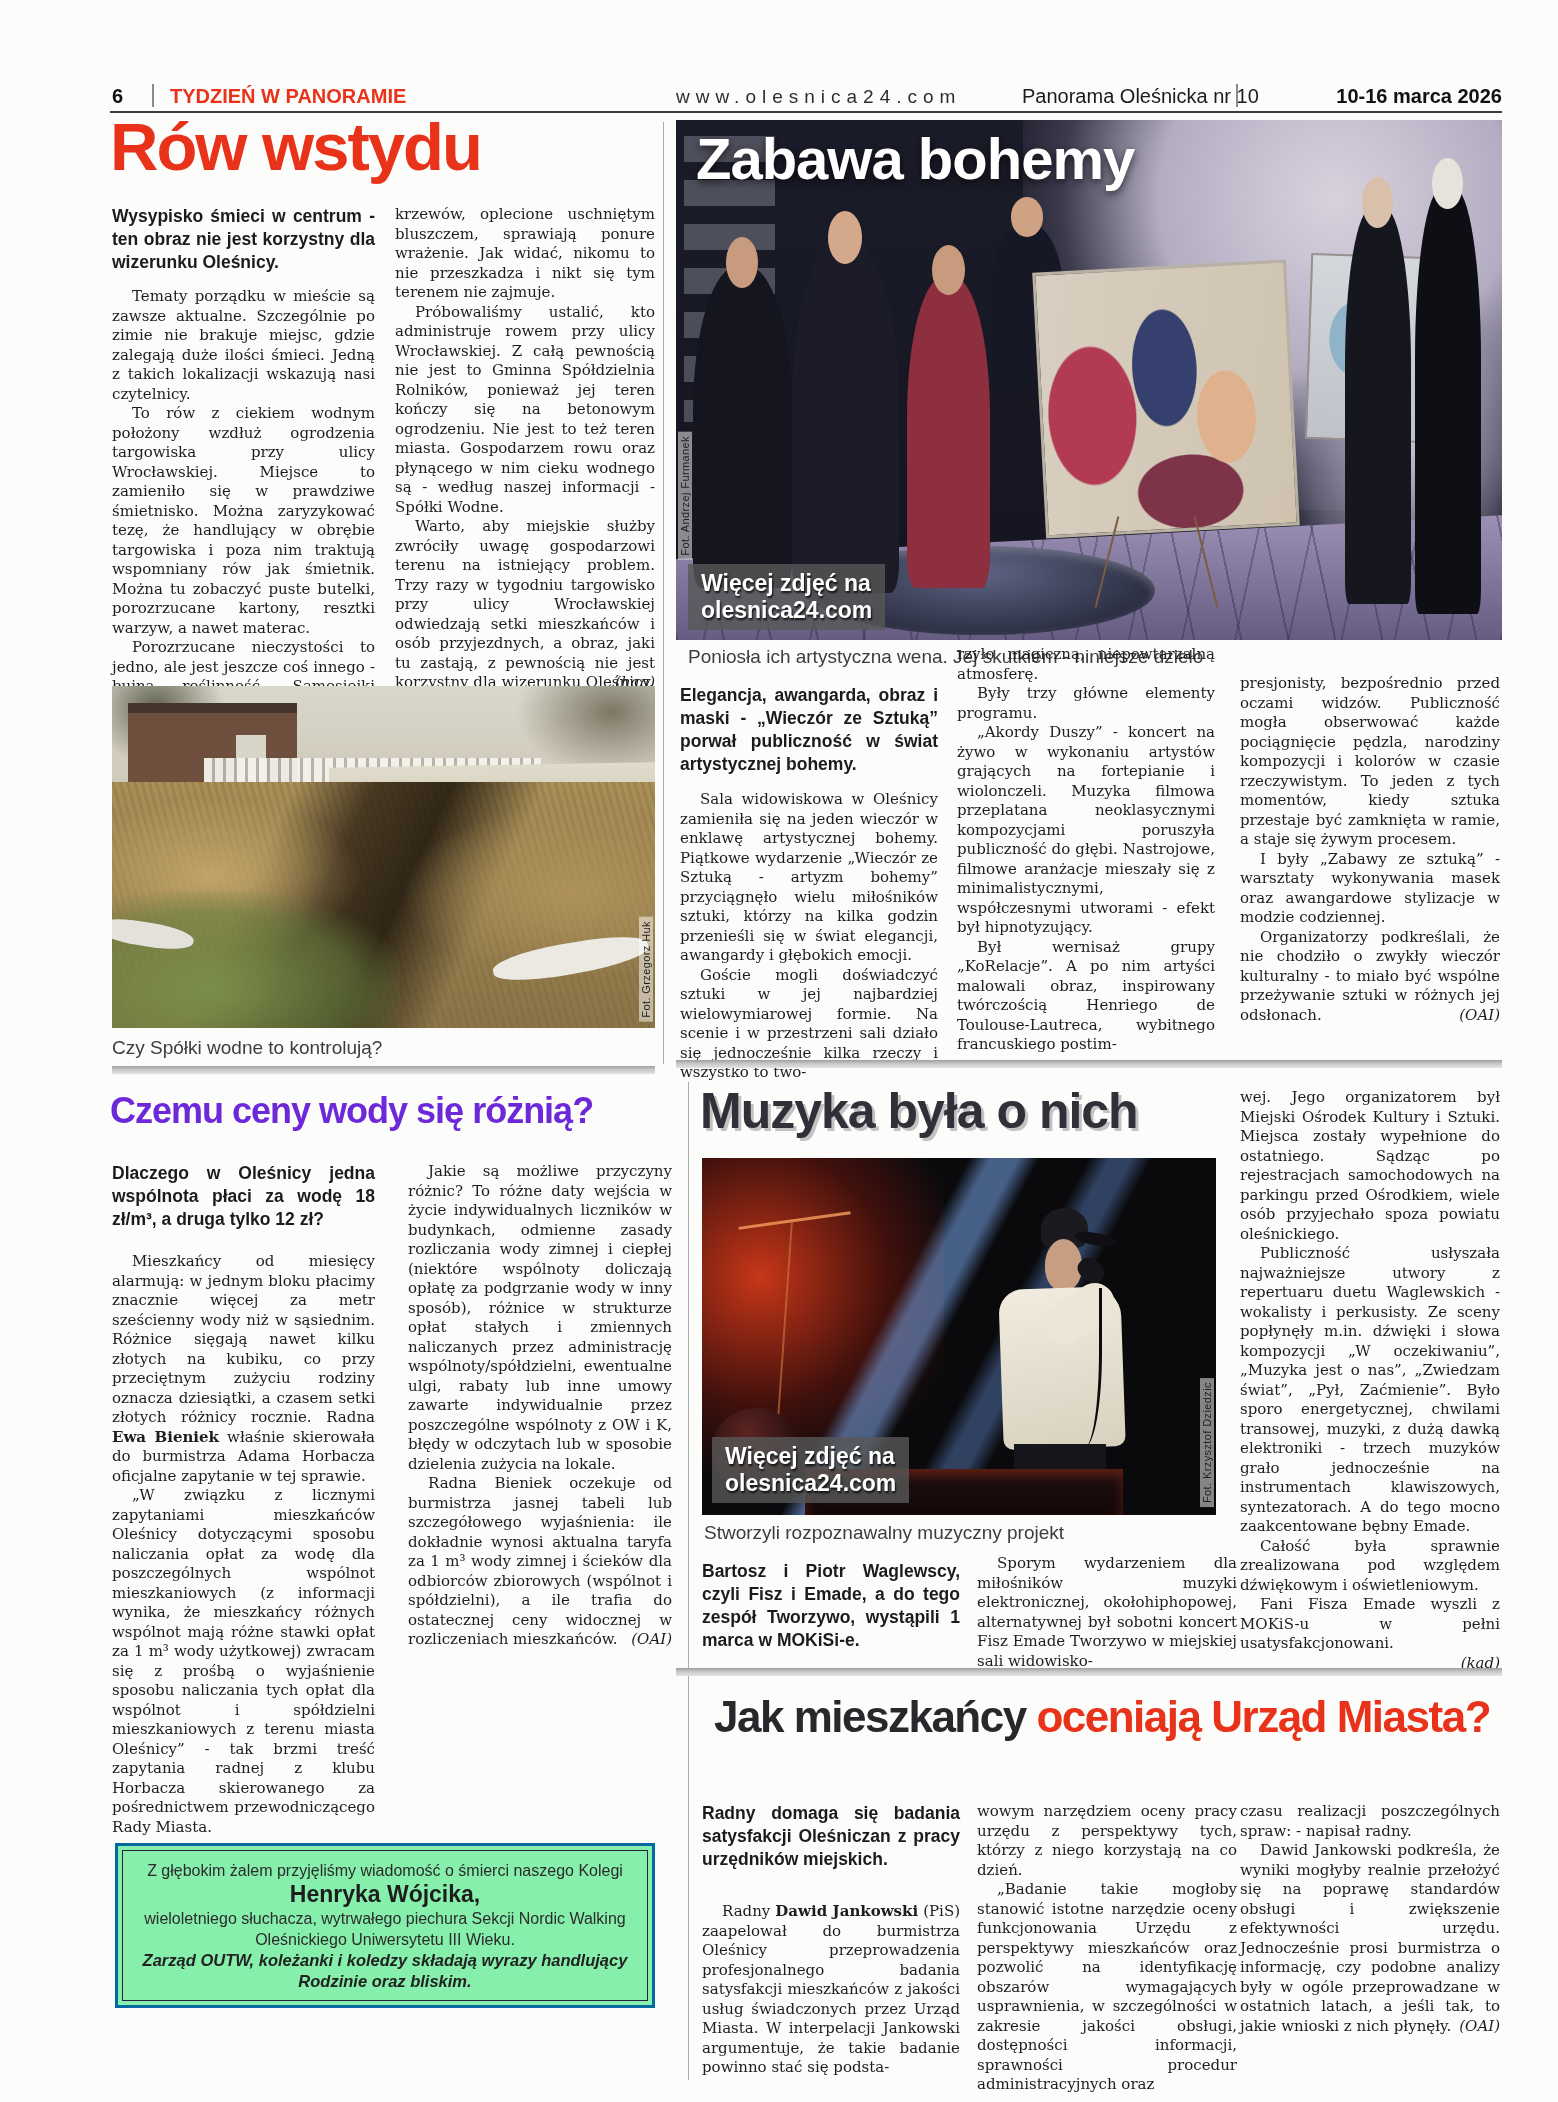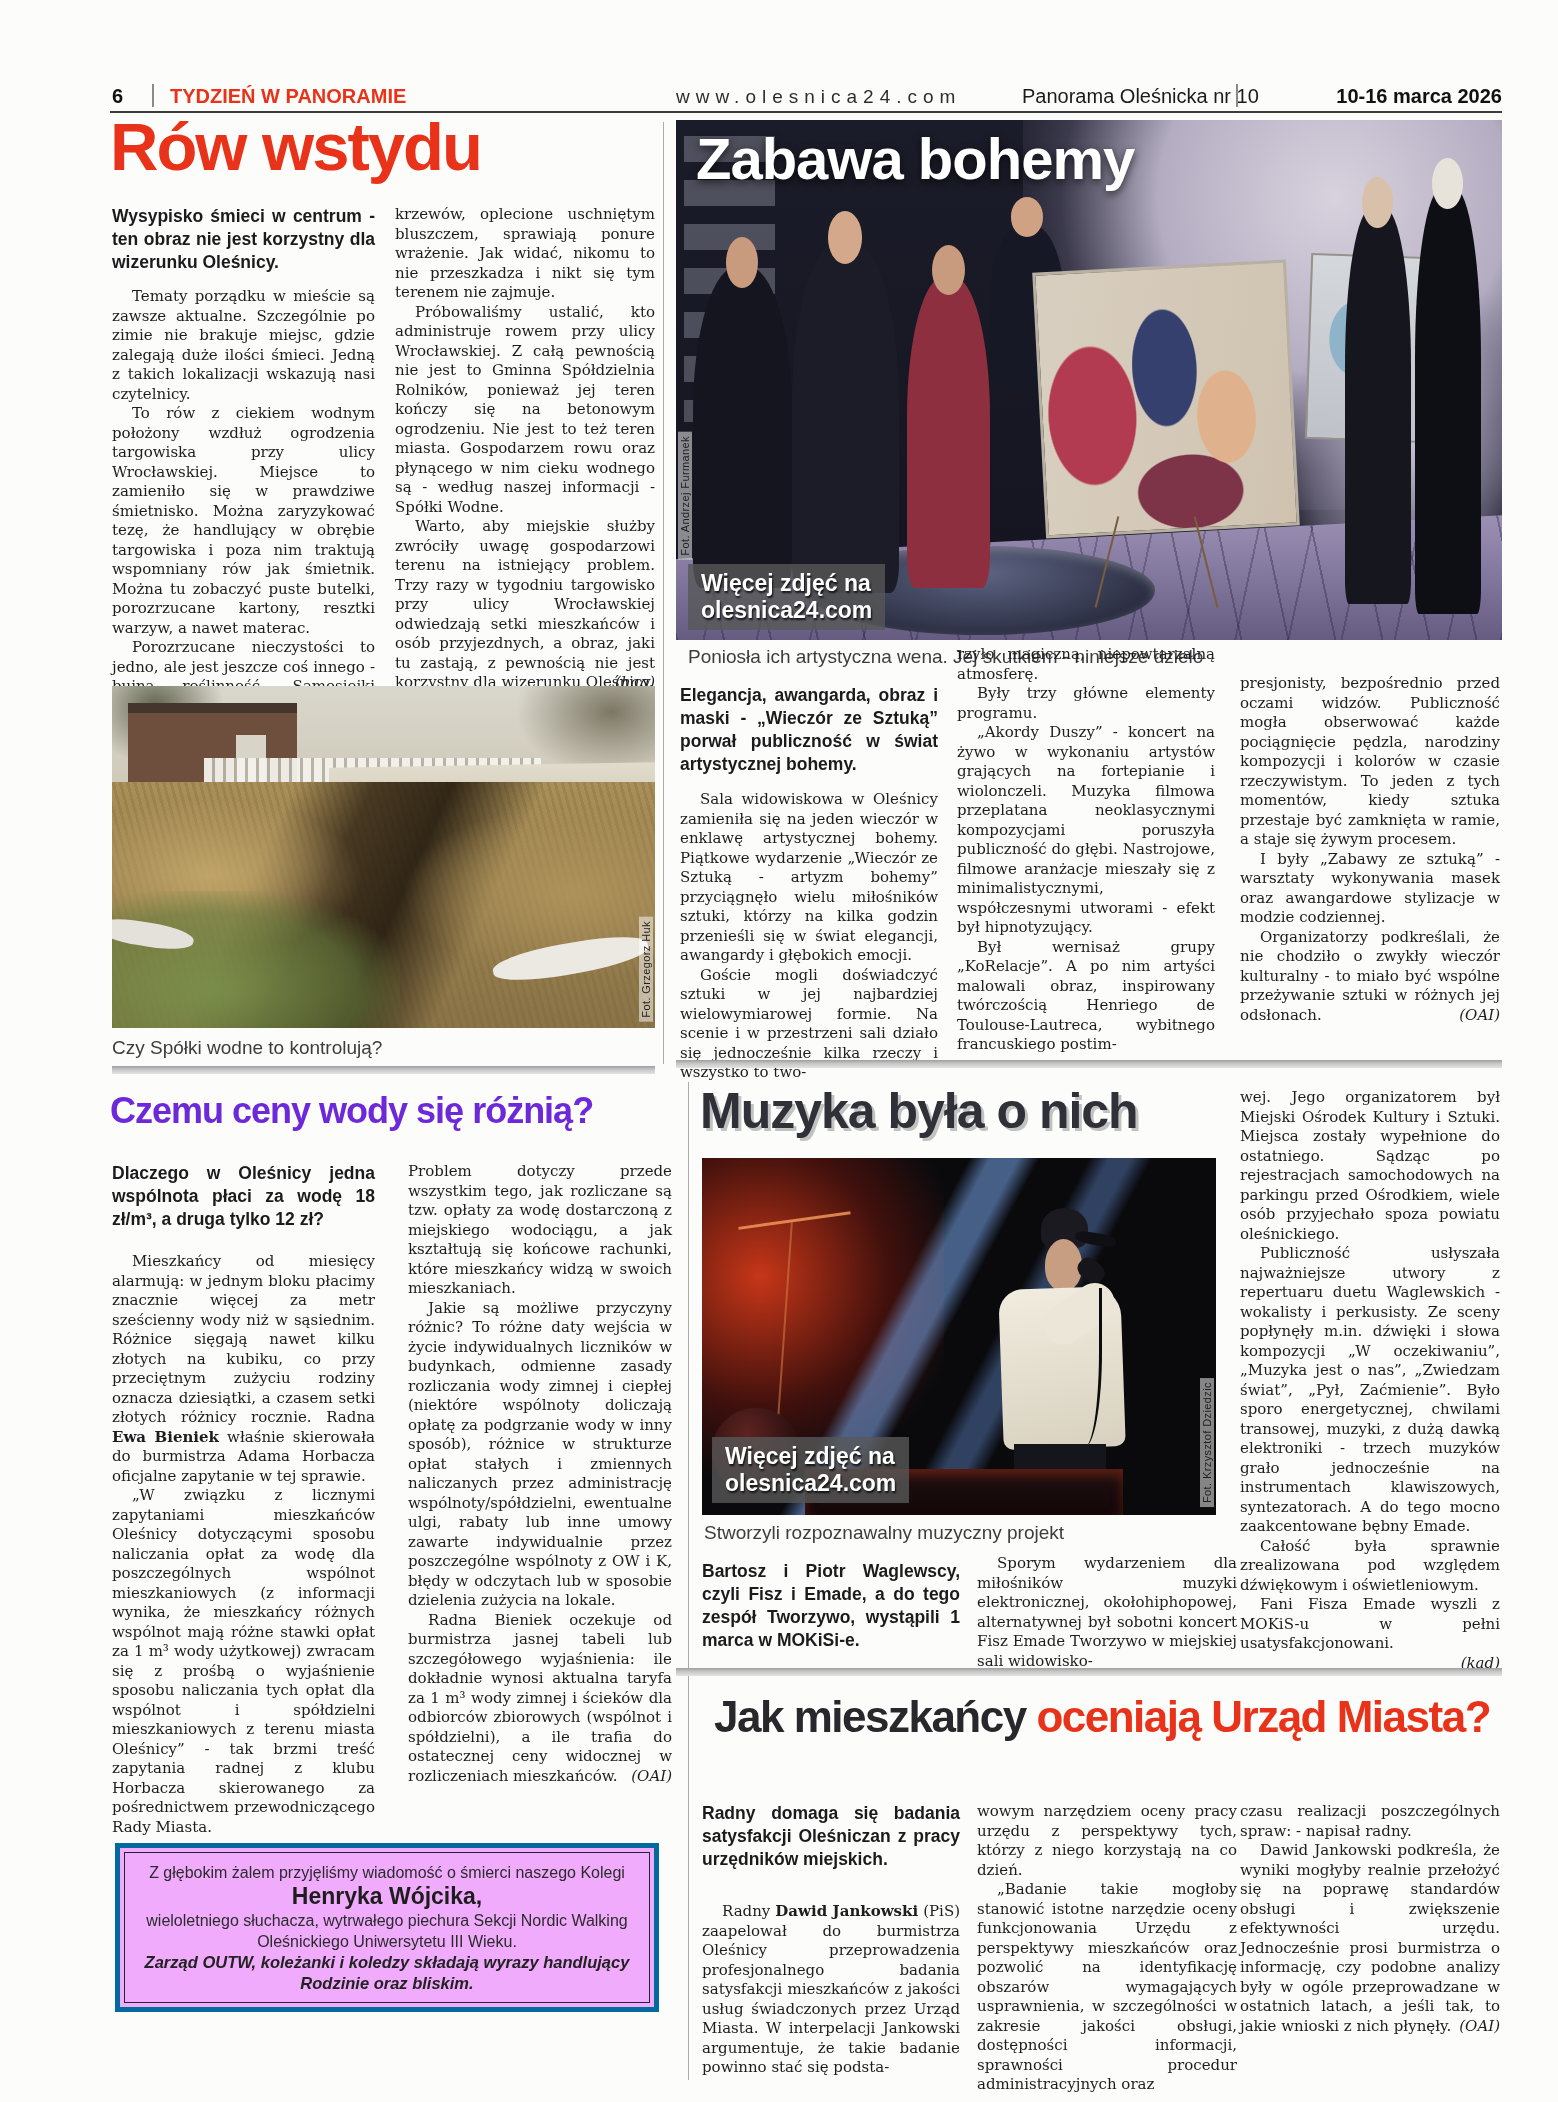--- a/index.html
+++ b/index.html
@@ -32,21 +32,21 @@
              font:400 11px "Liberation Sans", sans-serif; color:#1e1e1e;
              background:rgba(255,255,255,.5); padding:4px 1px; letter-spacing:.4px; }
   .wmark { position:absolute; background:rgba(88,88,88,.8); color:#fff; width:fit-content;
            font:700 23px/27px "Liberation Sans", sans-serif; padding:6px 13px;
            text-shadow:1px 2px 2px rgba(0,0,0,.8); }
 
   .photo { position:absolute; overflow:hidden; }
   .ph { position:absolute; }
 
   
-  .ob-box { position:absolute; border:5px solid #0369a1; background:#f0abfc; }
+  .ob-box { position:absolute; border:3px solid #0369a1; background:#86efac; }
   .ob-inner { border:1.5px solid #22223a; margin:4px; padding:9px 6px 8px 6px; text-align:center; }
   .ob-t  { font:400 16px/21px "Liberation Sans", sans-serif; color:#2b2b2b; margin:0; }
   .ob-n  { font:700 23px/27px "Liberation Sans", sans-serif; color:#1d1d1d; margin:0; }
   .ob-b  { font:italic 700 16.5px/21px "Liberation Sans", sans-serif; color:#222; margin:0; }
 </style>
 </head>
 <body>
 
 <div class="page">
 
@@ -193,21 +193,20 @@
   </div>
 
   <div>
     <div class="abs headline" style="left:110px; top:1086px; font-size:36px; line-height:50px; letter-spacing:-1px; color:#6d28d9;">Czemu ceny wody się różnią?</div>
     <div class="abs lead" style="left:112px; top:1162px; width:263px;">Dlaczego w Oleśnicy jedna wspólnota płaci za wodę 18 zł/m³, a druga tylko 12 zł?</div>
     <div class="abs bcol" style="left:112px; top:1252px; width:263px;">
       <p class="bp"><span>Mieszkańcy od miesięcy alarmują: w jednym bloku płacimy znacznie więcej za metr sześcienny wody niż w sąsiednim. Różnice sięgają nawet kilku złotych na kubiku, co przy przeciętnym zużyciu rodziny oznacza dziesiątki, a czasem setki złotych różnicy rocznie. Radna </span><b>Ewa Bieniek</b><span> właśnie skierowała do burmistrza Adama Horbacza oficjalne zapytanie w tej sprawie.</span></p>
       <p class="bp">„W związku z licznymi zapytaniami mieszkańców Oleśnicy dotyczącymi sposobu naliczania opłat za wodę dla poszczególnych wspólnot mieszkaniowych (z informacji wynika, że mieszkańcy różnych wspólnot mają różne stawki opłat za 1 m³ wody użytkowej) zwracam się z prośbą o wyjaśnienie sposobu naliczania tych opłat dla wspólnot i spółdzielni mieszkaniowych z terenu miasta Oleśnicy” - tak brzmi treść zapytania radnej z klubu Horbacza skierowanego za pośrednictwem przewodniczącego Rady Miasta.</p>
     </div>
     <div class="abs bcol" style="left:408px; top:1162px; width:264px;">
-      <p class="bp ni">Problem dotyczy przede wszystkim tego, jak rozliczane są tzw. opłaty za wodę dostarczoną z miejskiego wodociągu, a jak kształtują się końcowe rachunki, które mieszkańcy widzą w swoich mieszkaniach.</p>
       <p class="bp">Jakie są możliwe przyczyny różnic? To różne daty wejścia w życie indywidualnych liczników w budynkach, odmienne zasady rozliczania wody zimnej i ciepłej (niektóre wspólnoty doliczają opłatę za podgrzanie wody w inny sposób), różnice w strukturze opłat stałych i zmiennych naliczanych przez administrację wspólnoty/spółdzielni, ewentualne ulgi, rabaty lub inne umowy zawarte indywidualnie przez poszczególne wspólnoty z OW i K, błędy w odczytach lub w sposobie dzielenia zużycia na lokale.</p>
       <p class="bp">Radna Bieniek oczekuje od burmistrza jasnej tabeli lub szczegółowego wyjaśnienia: ile dokładnie wynosi aktualna taryfa za 1 m³ wody zimnej i ścieków dla odbiorców zbiorowych (wspólnot i spółdzielni), a ile trafia do ostatecznej ceny widocznej w rozliczeniach mieszkańców.</p>
       <div class="byline lift">(OAI)</div>
     </div>
   </div>
 
   <div class="ob-box" style="left:115px; top:1843px; width:534px;">
     <div class="ob-inner">
       <p class="ob-t">Z głębokim żalem przyjęliśmy wiadomość o śmierci naszego Kolegi</p>
       <p class="ob-n">Henryka Wójcika,</p>

